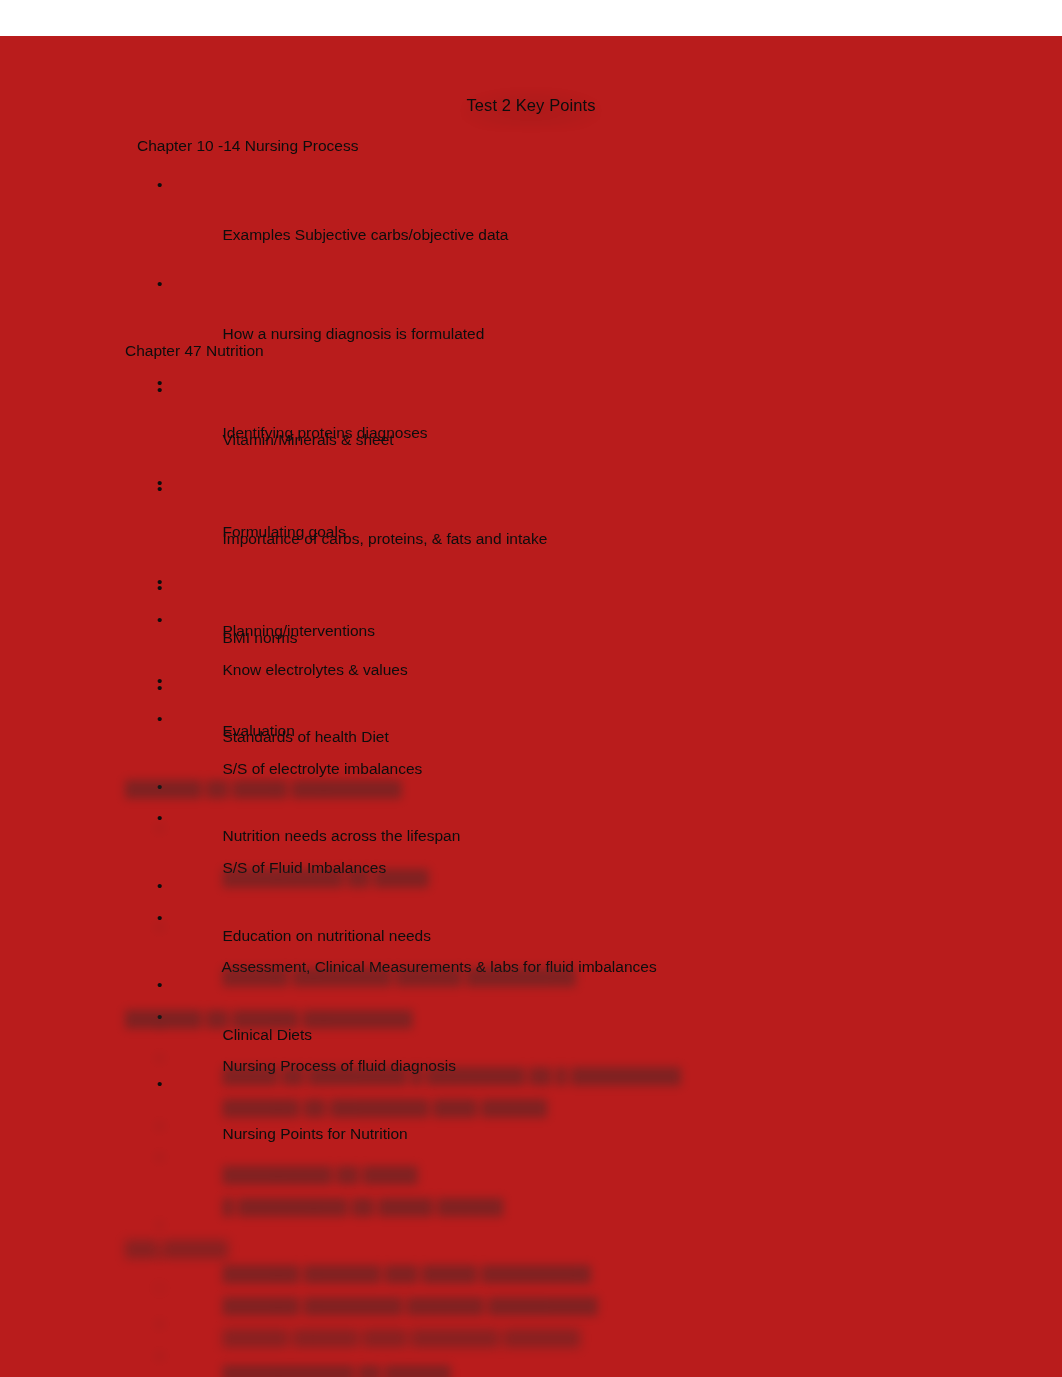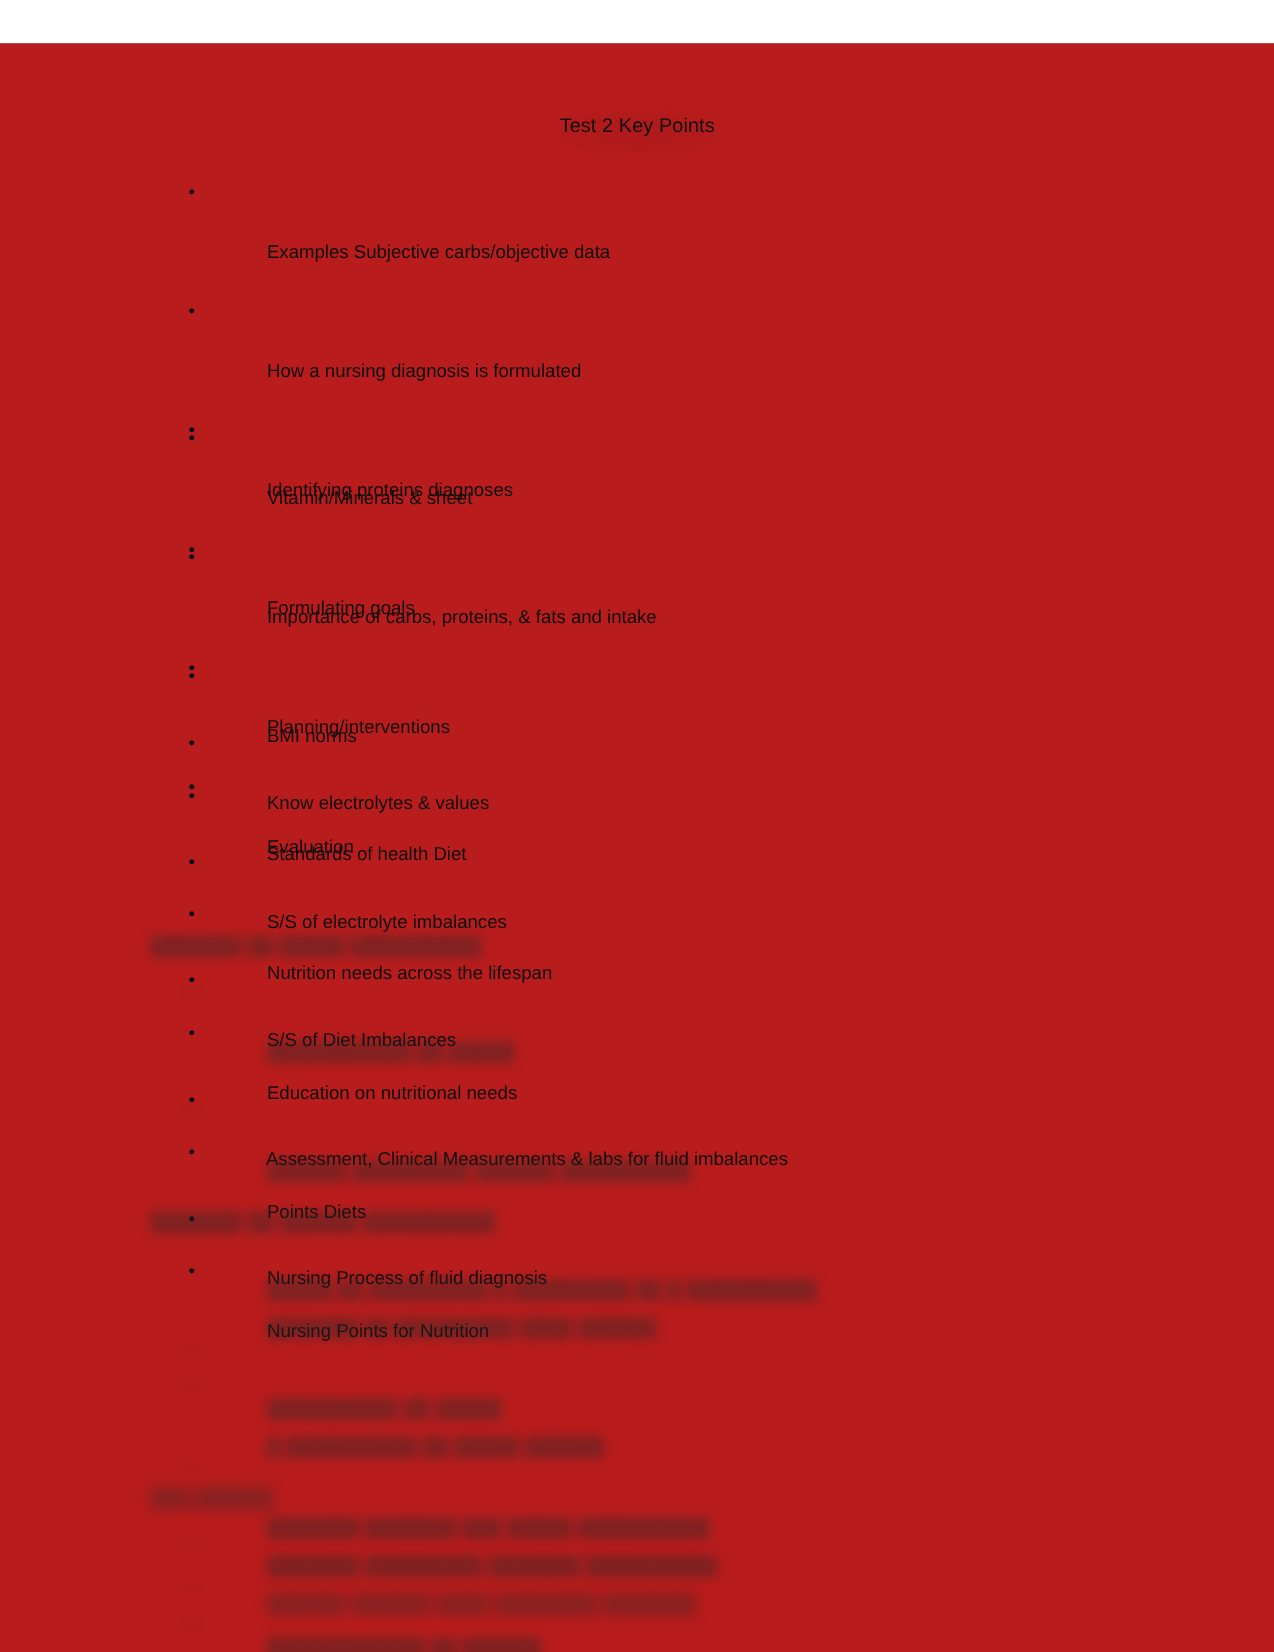--- a/index.html
+++ b/index.html
@@ -114,20 +114,21 @@
 <body>
 
 <div class="page">
 
   <div class="title-halo"></div>
   <div class="doc-title-wrap">
     <span class="doc-title">Test 2 Key Points</span>
   </div>
 
   <div class="section" style="left:137px; top:98px;">
+    <div class="heading">Chapter 10 -14 Nursing Process</div>
     <ul class="bullets" style="margin-top:15px; margin-left:-12px;">
       <li>
         <span class="bullet-dot">•</span>
         <span>Examples Subjective carbs/objective data</span>
       </li>
       <li>
         <span class="bullet-dot">•</span>
         <span>How a nursing diagnosis is formulated</span>
       </li>
       <li>
@@ -143,20 +144,21 @@
         <span>Planning/interventions</span>
       </li>
       <li>
         <span class="bullet-dot">•</span>
         <span>Evaluation</span>
       </li>
     </ul>
   </div>
 
   <div class="section" style="left:125px; top:303px;">
+    <div class="heading">Chapter 47 Nutrition</div>
     <ul class="bullets" style="margin-top:15px; margin-left:0px;">
       <li>
         <span class="bullet-dot">•</span>
         <span>Vitamin/Minerals &amp; sheet</span>
       </li>
       <li>
         <span class="bullet-dot">•</span>
         <span>Importance of carbs, proteins, &amp; fats and intake</span>
       </li>
       <li>
@@ -170,42 +172,42 @@
       <li>
         <span class="bullet-dot">•</span>
         <span>Nutrition needs across the lifespan</span>
       </li>
       <li>
         <span class="bullet-dot">•</span>
         <span>Education on nutritional needs</span>
       </li>
       <li>
         <span class="bullet-dot">•</span>
-        <span>Points Diets</span>
+        <span>Clinical Diets</span>
       </li>
       <li>
         <span class="bullet-dot">•</span>
         <span>Nursing Points for Nutrition</span>
       </li>
     </ul>
   </div>
 
   <div class="section" style="left:125px; top:557px;">
     <ul class="bullets" style="margin-top:15px; margin-left:0px;">
       <li>
         <span class="bullet-dot">•</span>
         <span>Know electrolytes &amp; values</span>
       </li>
       <li>
         <span class="bullet-dot">•</span>
         <span>S/S of electrolyte imbalances</span>
       </li>
       <li>
         <span class="bullet-dot">•</span>
-        <span>S/S of Diet Imbalances</span>
+        <span>S/S of Fluid Imbalances</span>
       </li>
       <li>
         <span class="bullet-dot">•</span>
         <span>Assessment, Clinical Measurements &amp; labs for fluid imbalances</span>
       </li>
       <li>
         <span class="bullet-dot">•</span>
         <span>Nursing Process of fluid diagnosis</span>
       </li>
     </ul>

